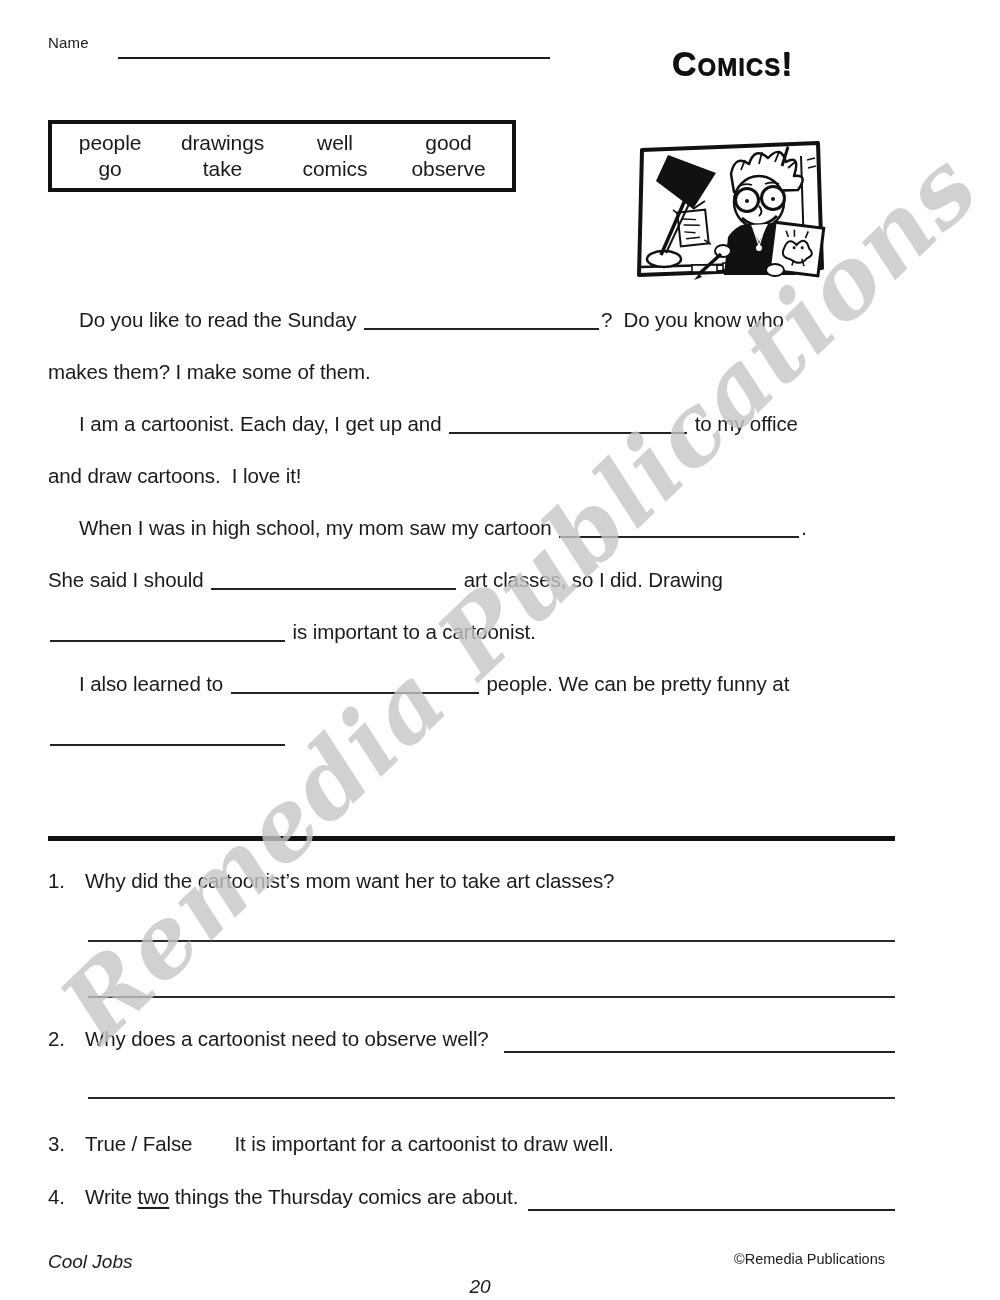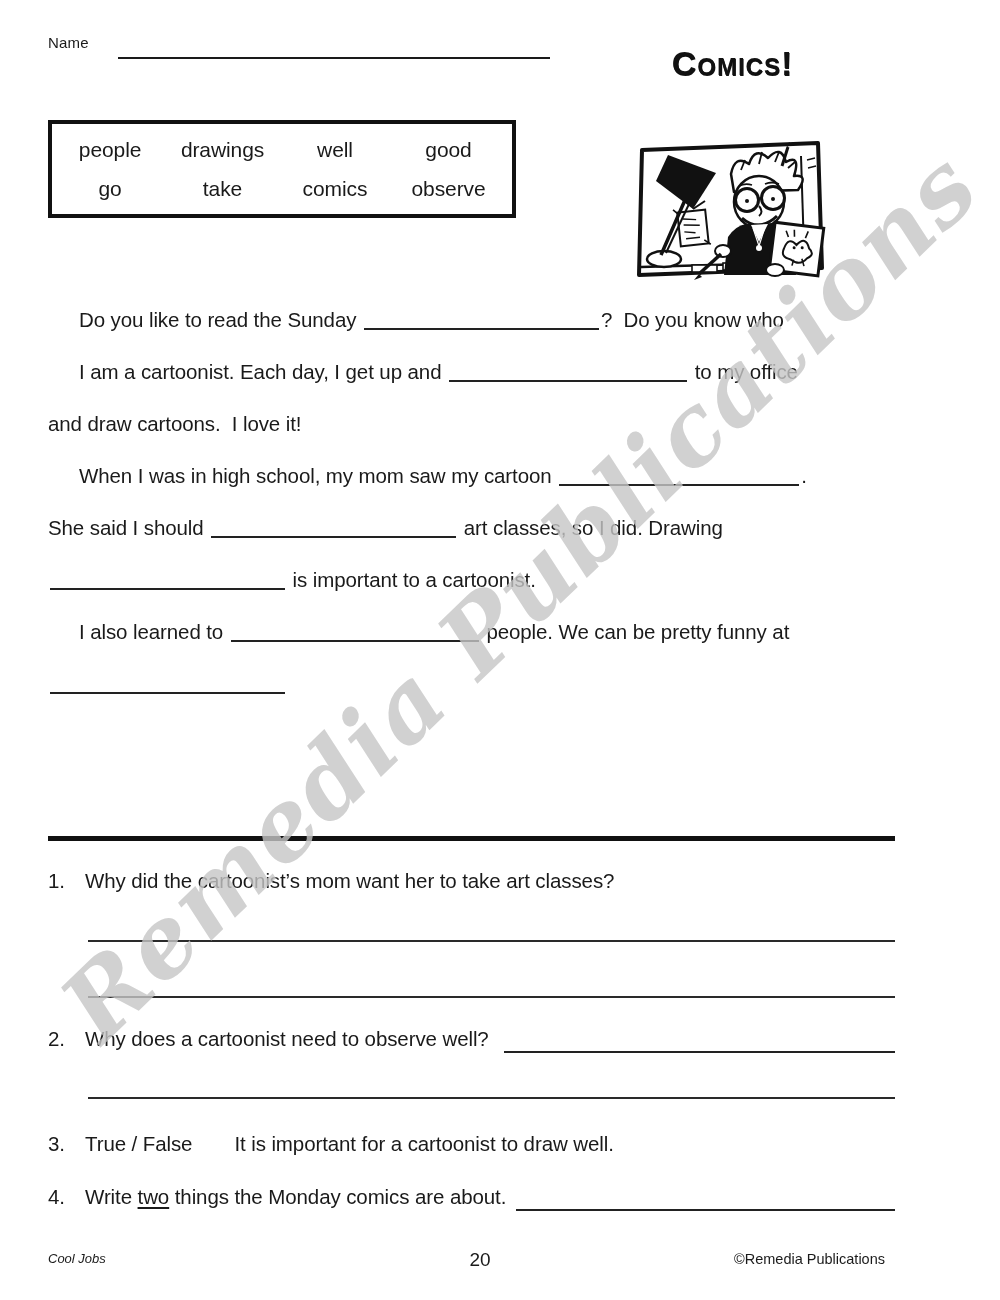--- a/index.html
+++ b/index.html
@@ -65,21 +65,21 @@
   
   .question { display:flex; align-items:baseline; font-size:20.5px; line-height:29px; letter-spacing:-0.1px; }
   .qnum { width:37px; flex:0 0 37px; }
   .qtext { white-space:pre; }
   .q-blank { flex:1 1 auto; border-bottom:2px solid #222; height:26px; align-self:flex-end; margin-left:10px; }
   .qtf { margin-right:42px; white-space:pre; }
   .u { text-decoration:underline; text-underline-offset:3px; }
   .answer-line { border-top:2px solid #2a2a2a; height:0; }
 
   
-  .footer-left  { font-size:13px; font-style:italic; }
+  .footer-left  { font-size:19px; font-style:italic; }
   .footer-page  { font-size:19px; }
   .footer-right { font-size:14.5px; }
 
   
   .watermark {
     width:1200px;
     text-align:center;
     font-family:"DejaVu Serif", serif;
     font-weight:bold; font-style:italic;
     font-size:97px;
@@ -166,34 +166,35 @@
         <path d="M149 112 Q152 99 161 107 Q169 96 174 109 Q181 114 173 119 Q167 128 157 122 Q146 121 149 112 Z" fill="none" stroke="#111" stroke-width="2"></path>
         <circle cx="159" cy="110" r="1.5" fill="#111"></circle>
         <circle cx="167" cy="109" r="1.5" fill="#111"></circle>
         <path d="M152 100 L149 94 M158 99 L157 92 M169 99 L171 92 M160 122 L159 128 M168 120 L171 127" stroke="#111" stroke-width="1.6" fill="none"></path>
       </g>
 
       <ellipse cx="140" cy="132" rx="9" ry="6" fill="#fff" stroke="#111" stroke-width="2"></ellipse>
     </svg>
   </div>
 
-  <div class="abs word-box" style="left:48px; top:120px; width:468px; height:98px;">
+  <div class="abs word-box" style="left:48px; top:120px; width:468px; height:72px;">
     <span>people</span>
     <span>drawings</span>
     <span>well</span>
     <span>good</span>
     <span>go</span>
     <span>take</span>
     <span>comics</span>
     <span>observe</span>
   </div>
 
 
   <div class="abs passage" style="left:48px; top:294px;">
       <div class="pline indent"><span>Do you like to read the Sunday </span><span class="blank" style="width: 235px;"></span><span>?  Do you know who</span></div>
+      <div class="pline"><span>makes them? I make some of them.</span></div>
       <div class="pline indent"><span>I am a cartoonist. Each day, I get up and </span><span class="blank" style="width: 238px;"></span><span> to my office</span></div>
       <div class="pline"><span>and draw cartoons.  I love it!</span></div>
       <div class="pline indent"><span>When I was in high school, my mom saw my cartoon </span><span class="blank" style="width: 240px;"></span><span>.</span></div>
       <div class="pline"><span>She said I should </span><span class="blank" style="width: 245px;"></span><span> art classes, so I did. Drawing</span></div>
       <div class="pline"><span class="blank" style="width: 235px;"></span><span> is important to a cartoonist.</span></div>
       <div class="pline indent"><span>I also learned to </span><span class="blank" style="width: 248px;"></span><span> people. We can be pretty funny at</span></div>
       <div class="pline"><span class="blank" style="width: 235px;"></span></div>
     </div>
 
   <div class="abs divider" style="left:48px; top:836px; width:847px; height:5px;"></div>
@@ -213,23 +214,23 @@
   <div class="abs answer-line" style="left:88px; top:1097px; width:807px;"></div>
 
   <div class="abs question" style="left:48px; top:1129px; width:847px;">
     <span class="qnum">3.</span>
     <span class="qtf">True / False</span>
     <span class="qtext">It is important for a cartoonist to draw well.</span>
   </div>
 
   <div class="abs question" style="left:48px; top:1182px; width:847px;">
     <span class="qnum">4.</span>
-    <span class="qtext"><span>Write </span><span class="u">two</span><span> things the Monday comics are about.</span></span>
+    <span class="qtext"><span>Write </span><span class="u">two</span><span> things the Thursday comics are about.</span></span>
     <span class="q-blank"></span>
   </div>
 
   <div class="abs footer-left" style="left:48px; top:1251px;">Cool Jobs</div>
-  <div class="abs footer-page" style="left:460px; top:1249px; width:40px; text-align:center;">20</div>
+  <div class="abs footer-page" style="left:460px; top:1276px; width:40px; text-align:center;font-style:italic;">20</div>
   <div class="abs footer-right" style="left:595px; top:1251px; width:290px; text-align:right;">©Remedia Publications</div>
 
   <div class="abs watermark" style="left: -90px; top: 548px; color: rgb(198, 198, 198);">Remedia Publications</div>
 
 </div>
 
 </body></html>

